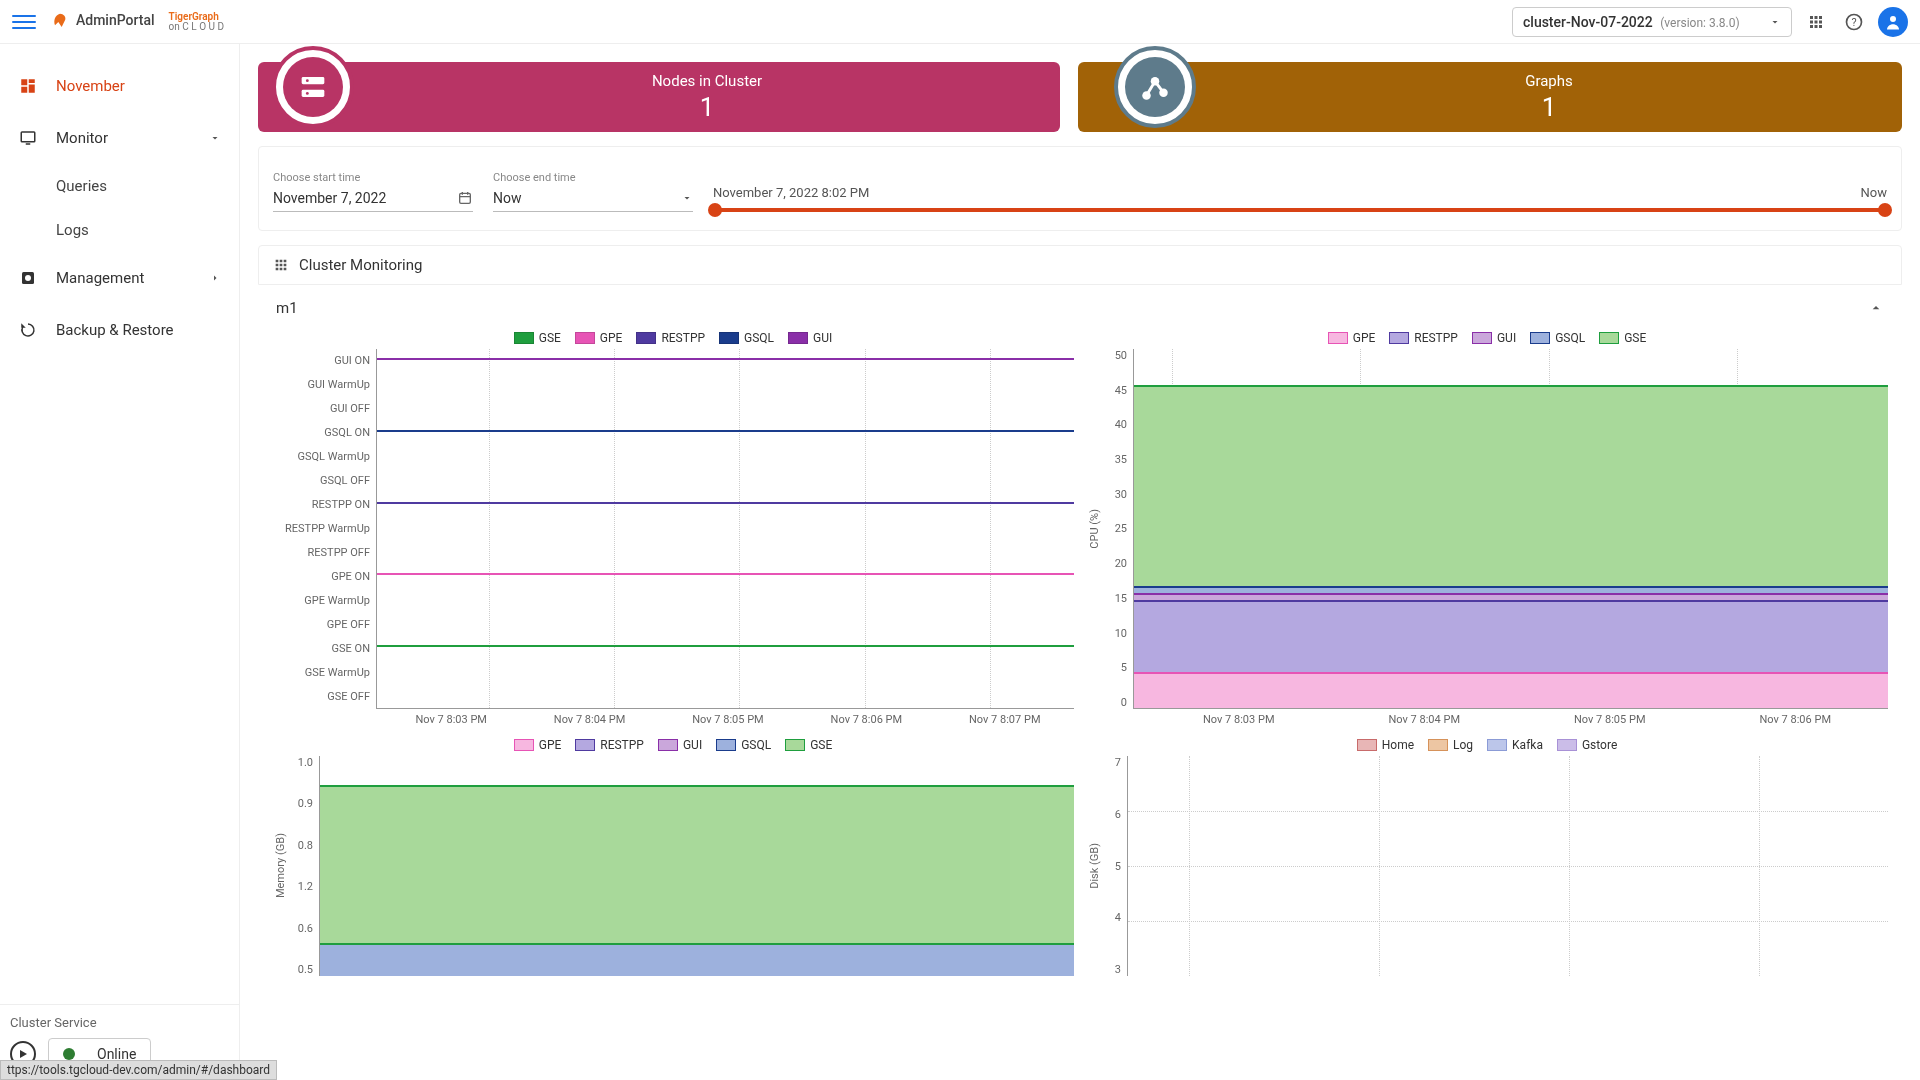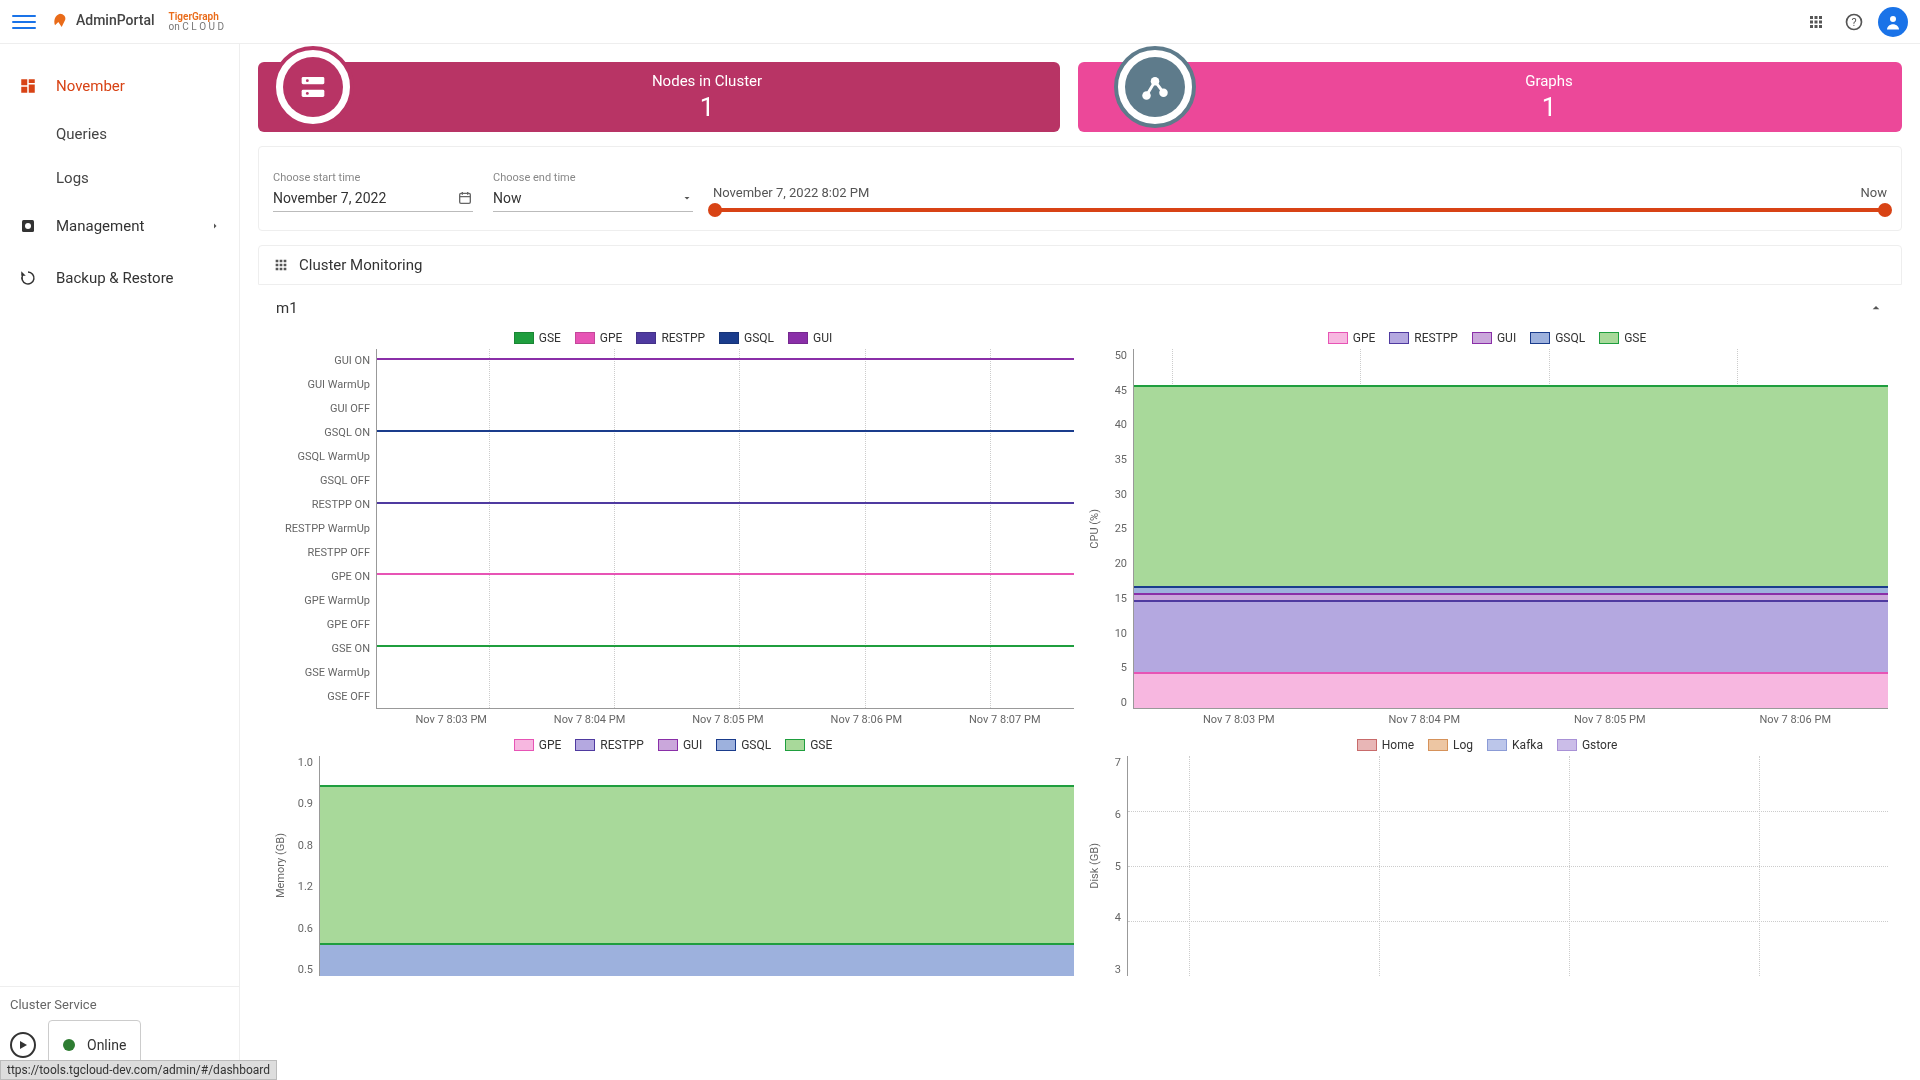--- a/index.html
+++ b/index.html
@@ -27,30 +27,30 @@
 .nav-item { display: flex; align-items: center; height: 52px; padding: 0 18px; cursor: pointer; gap: 18px; color: #333; }
 .nav-item.active { color: #d84315; }
 .nav-item .label { flex: 1; font-size: 15px; }
 .nav-sub { padding-left: 56px; height: 44px; display: flex; align-items: center; cursor: pointer; color: #444; font-size: 15px; }
 .nav-icon { width: 20px; height: 20px; display: flex; align-items: center; justify-content: center; }
 
 .sidebar-bottom { position: absolute; bottom: 0; left: 0; right: 0; padding: 10px; border-top: 1px solid #eee; }
 .sidebar-bottom .title { font-size: 13px; color: #666; margin-bottom: 8px; }
 .sidebar-bottom .row { display: flex; align-items: center; gap: 12px; }
 .play-btn { width: 26px; height: 26px; border: 2px solid #333; border-radius: 50%; display: flex; align-items: center; justify-content: center; cursor: pointer; }
-.status-chip { border: 1px solid #ccc; border-radius: 4px; padding: 16px 14px; display: flex; align-items: center; gap: 12px; }
+.status-chip { border: 1px solid #ccc; border-radius: 4px; padding: 7px 14px; display: flex; align-items: center; gap: 22px; }
 .status-dot { width: 12px; height: 12px; border-radius: 50%; background: #2e7d32; }
 
 .main { flex: 1; padding: 18px; overflow: hidden; background: #fff; }
 
 
 .cards { display: flex; gap: 18px; margin-bottom: 14px; }
 .card { flex: 1; border-radius: 6px; color: #fff; height: 70px; display: flex; align-items: center; padding-left: 14px; position: relative; }
 .card.pink { background: #b83465; }
-.card.slate { background: #ec4899; padding-left: 36px; }
+.card.slate { background: #a16207; padding-left: 36px; }
 .card .medal { width: 82px; height: 82px; border-radius: 50%; background: #fff; display: flex; align-items: center; justify-content: center; border: 4px solid currentColor; position: relative; top: -10px; }
 .card.pink .medal { color: #b83465; }
 .card.slate .medal { color: #5e7b8b; }
 .card .medal-inner { width: 60px; height: 60px; border-radius: 50%; display: flex; align-items: center; justify-content: center; }
 .card.pink .medal-inner { background: #b83465; }
 .card.slate .medal-inner { background: #5e7b8b; }
 .card .ctext { flex: 1; text-align: center; }
 .card .ctitle { font-size: 15px; }
 .card .cval { font-size: 26px; font-weight: 400; margin-top: 2px; }
 
@@ -109,20 +109,29 @@
     <svg class="brand-logo" viewBox="0 0 24 24">
         <path fill="#e96b19" d="M12 2 C6 4 4 10 6 16 L10 12 L14 18 L18 10 C20 6 16 2 12 2 Z"></path>
       </svg>
     <span class="brand-text">AdminPortal</span>
     <div class="brand-sub">
       <span class="tg">TigerGraph</span><br>
       <span>on C L O U D</span>
     </div>
   </div>
   <div class="spacer"></div>
+  <div class="cluster-select">
+    <span>
+      <span class="cname">cluster-Nov-07-2022</span>
+      <span class="cver">(version: 3.8.0)</span>
+    </span>
+    <svg class="chev" viewBox="0 0 24 24">
+        <path fill="#555" d="M7 10l5 5 5-5z"></path>
+      </svg>
+  </div>
   <div class="icon-btn">
     <svg width="18" height="18" viewBox="0 0 24 24">
         <path fill="#555" d="M4 4h4v4H4zM10 4h4v4h-4zM16 4h4v4h-4zM4 10h4v4H4zM10 10h4v4h-4zM16 10h4v4h-4zM4 16h4v4H4zM10 16h4v4h-4zM16 16h4v4h-4z"></path>
       </svg>
   </div>
   <div class="icon-btn">
     <svg width="20" height="20" viewBox="0 0 24 24">
         <circle cx="12" cy="12" r="9" fill="none" stroke="#555" stroke-width="2"></circle>
         <text x="12" y="17" text-anchor="middle" font-size="13" fill="#555">?</text>
       </svg>
@@ -141,20 +150,32 @@
     <div class="nav-item active">
       <span class="nav-icon">
           <svg width="18" height="18" viewBox="0 0 24 24">
             <rect x="3" y="3" width="8" height="8" fill="#d84315"></rect>
             <rect x="13" y="3" width="8" height="5" fill="#d84315"></rect>
             <rect x="13" y="10" width="8" height="11" fill="#d84315"></rect>
             <rect x="3" y="13" width="8" height="8" fill="#d84315"></rect>
           </svg>
         </span>
       <span class="label">November</span>
+    </div>
+    <div class="nav-item">
+      <span class="nav-icon">
+          <svg width="18" height="18" viewBox="0 0 24 24">
+            <rect x="3" y="4" width="18" height="13" rx="1" fill="none" stroke="#333" stroke-width="2"></rect>
+            <rect x="9" y="19" width="6" height="2" fill="#333"></rect>
+          </svg>
+        </span>
+      <span class="label">Monitor</span>
+      <svg class="chev" viewBox="0 0 24 24">
+          <path fill="#555" d="M7 10l5 5 5-5z"></path>
+        </svg>
     </div>
     <div class="nav-sub">
         <span>Queries</span>
       </div>
     <div class="nav-sub">
         <span>Logs</span>
       </div>
     <div class="nav-item">
       <span class="nav-icon">
           <svg width="18" height="18" viewBox="0 0 24 24">

